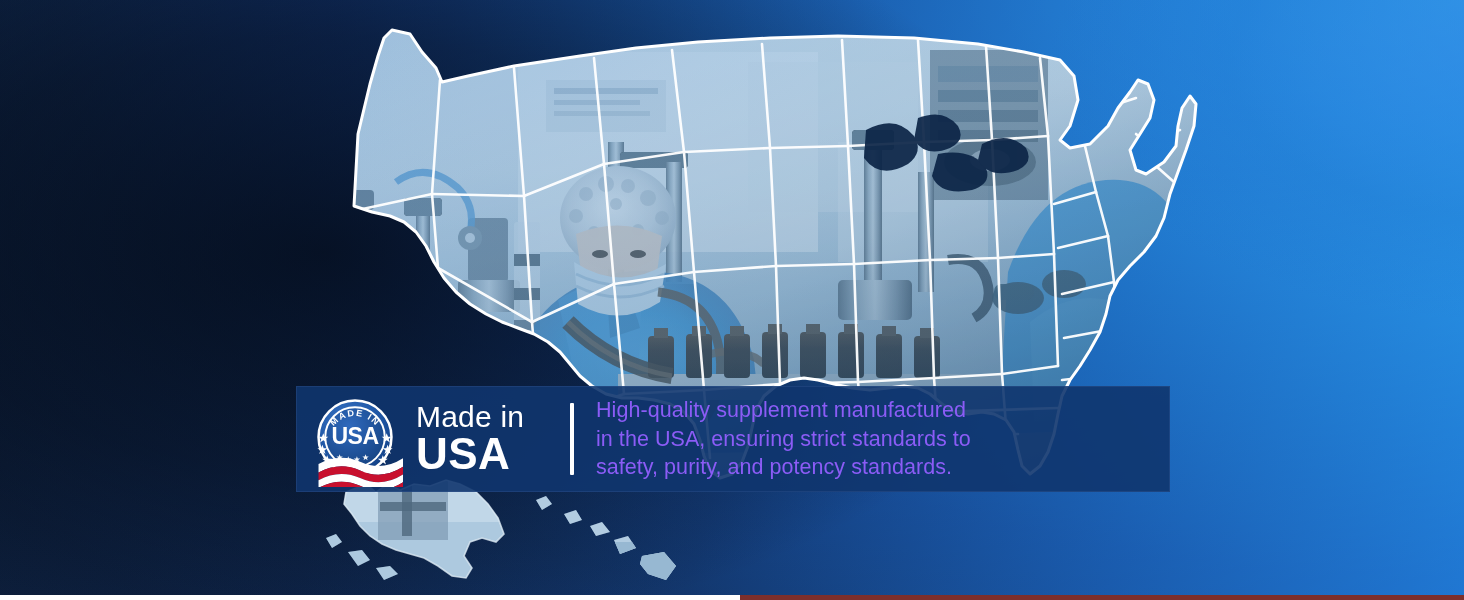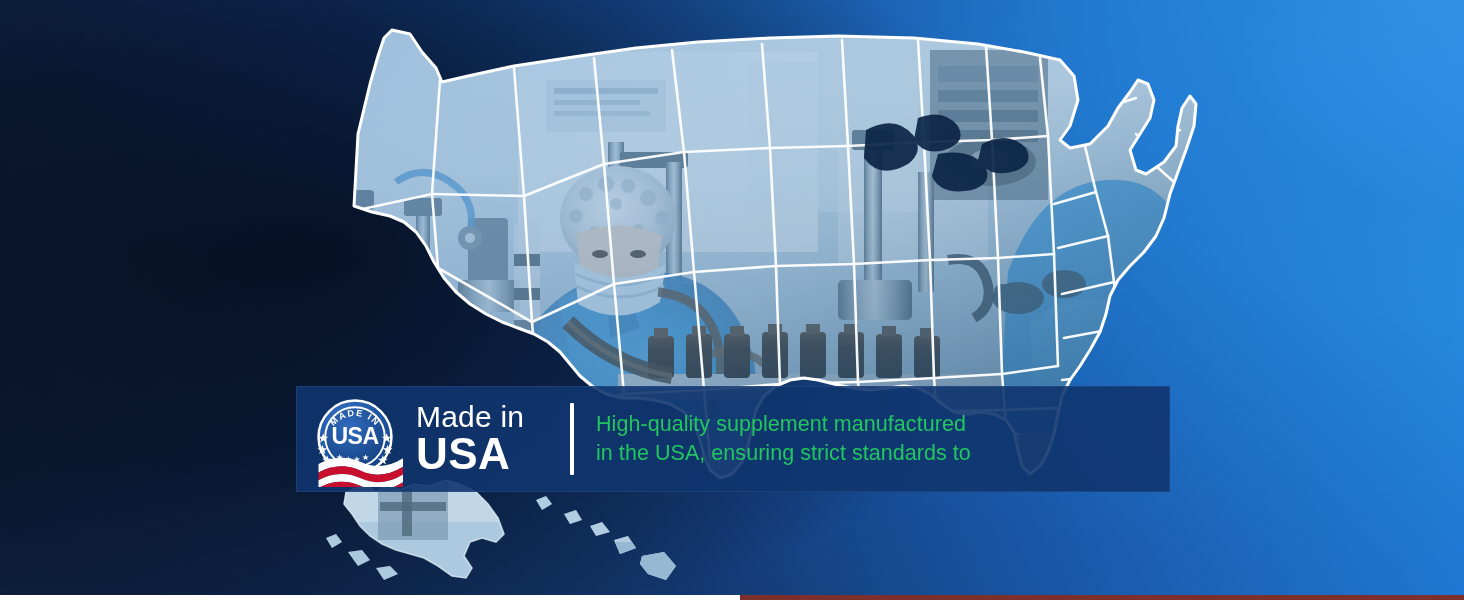--- a/index.html
+++ b/index.html
@@ -41,21 +41,21 @@
     position:absolute; left:296px; top:386px; width:874px; height:106px;
     background:rgba(16,53,110,.90);
     display:flex; align-items:center;
     box-shadow:inset 0 0 0 1px rgba(120,160,220,.12);
   }
   .badge-slot{ width:118px; display:flex; align-items:center; justify-content:center; flex:0 0 118px; }
   .made-slot{ flex:0 0 150px; padding-left:2px; }
   .made-top{ color:#fff; font-size:30px; font-weight:300; line-height:1.02; letter-spacing:.2px; }
   .made-bot{ color:#fff; font-size:44px; font-weight:800; line-height:1.0; letter-spacing:.5px; }
   .divider{ width:4px; height:72px; background:#ffffff; margin:0 22px 0 6px; flex:0 0 4px; border-radius:1px; }
-  .copy{ color:#22c55e; font-size:21.5px; line-height:1.33; font-weight:400; letter-spacing:.05px; }
+  .copy{ color:#8b5cf6; font-size:21.5px; line-height:1.33; font-weight:400; letter-spacing:.05px; }
   .copy div{ white-space:nowrap; }
 
   
   .rule{ position:absolute; left:0; bottom:0; width:100%; height:5px; display:flex; }
   .rule-l{ width:740px; background:#ffffff; }
   .rule-r{ flex:1; background:#7d2f2b; }
 </style>
 </head>
 <body>
 
@@ -489,20 +489,21 @@
     <div class="made-slot">
       <div class="made-top">Made in</div>
       <div class="made-bot">USA</div>
     </div>
 
     <div class="divider"></div>
 
     <div class="copy">
       <div>High-quality supplement manufactured</div>
       <div>in the USA, ensuring strict standards to</div>
+      <div>safety, purity, and potency standards.</div>
     </div>
   </div>
 
   <div class="rule">
     <div class="rule-l"></div>
     <div class="rule-r"></div>
   </div>
 
 </div>
 

